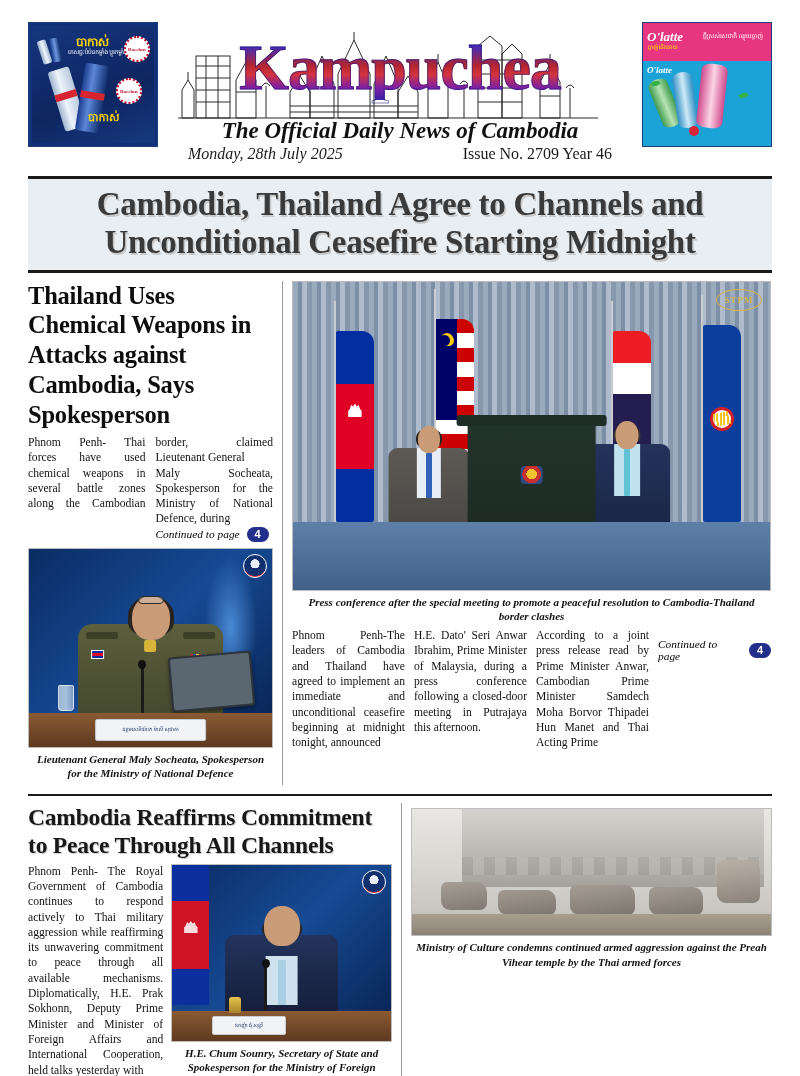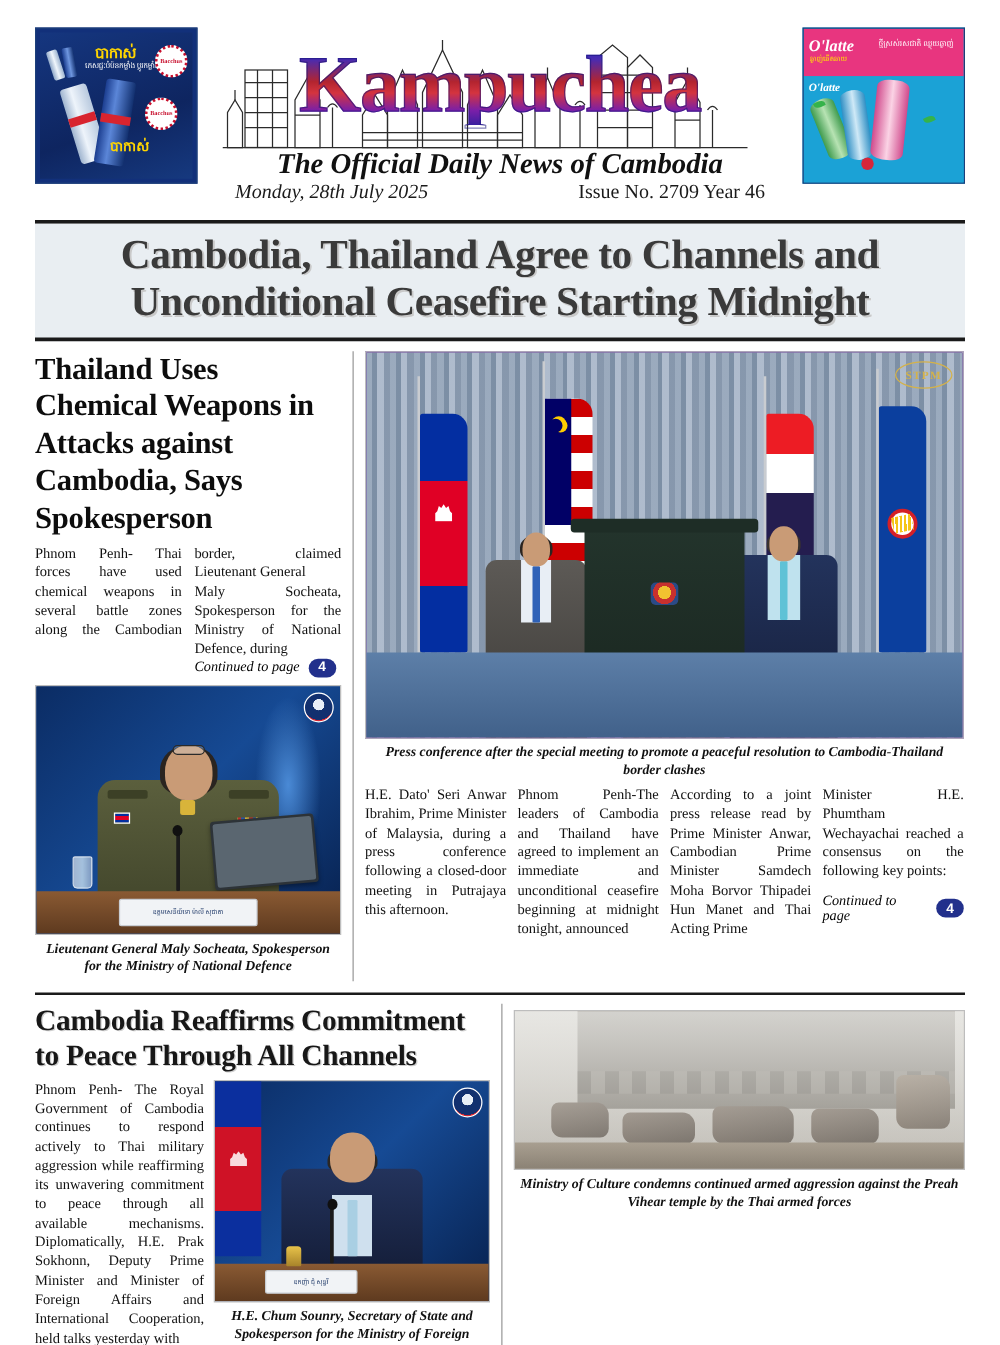--- a/index.html
+++ b/index.html
@@ -399,30 +399,29 @@
         </div>
 
         <div class="floor"></div>
         <div class="wm">STPM</div>
       </div>
 
       <div class="cap">Press conference after the special meeting to promote a peaceful resolution to Cambodia-Thailand border clashes</div>
 
       <div style="display:flex;gap:9px;">
         <div style="width:25%;">
+            <p class="body-txt">Phnom Penh-The leaders of Cambodia and Thailand have agreed to implement an immediate and unconditional ceasefire beginning at midnight tonight, announced</p>
+          </div>
+        <div style="width:25%;">
             <p class="body-txt">H.E. Dato' Seri Anwar Ibrahim, Prime Minister of Malaysia, during a press conference following a closed-door meeting in Putrajaya this afternoon.</p>
-          </div>
-        <div style="width:25%;">
-            <p class="body-txt">Phnom Penh-The leaders of Cambodia and Thailand have agreed to implement an immediate and unconditional ceasefire beginning at midnight tonight, announced</p>
           </div>
         <div style="width:25%;">
             <p class="body-txt">According to a joint press release read by Prime Minister Anwar, Cambodian Prime Minister Samdech Moha Borvor Thipadei Hun Manet and Thai Acting Prime</p>
           </div>
         <div style="width:25%;">
-          <p class="body-txt">Minister H.E. Phumtham Wechayachai reached a consensus on the following key points:</p>
           <p class="cont" style="margin-top:10px;">
             <span>Continued to page</span>
             <span class="pagebadge">4</span>
           </p>
         </div>
       </div>
     </div>
   </div>
 
   <div class="sep-h"></div>

